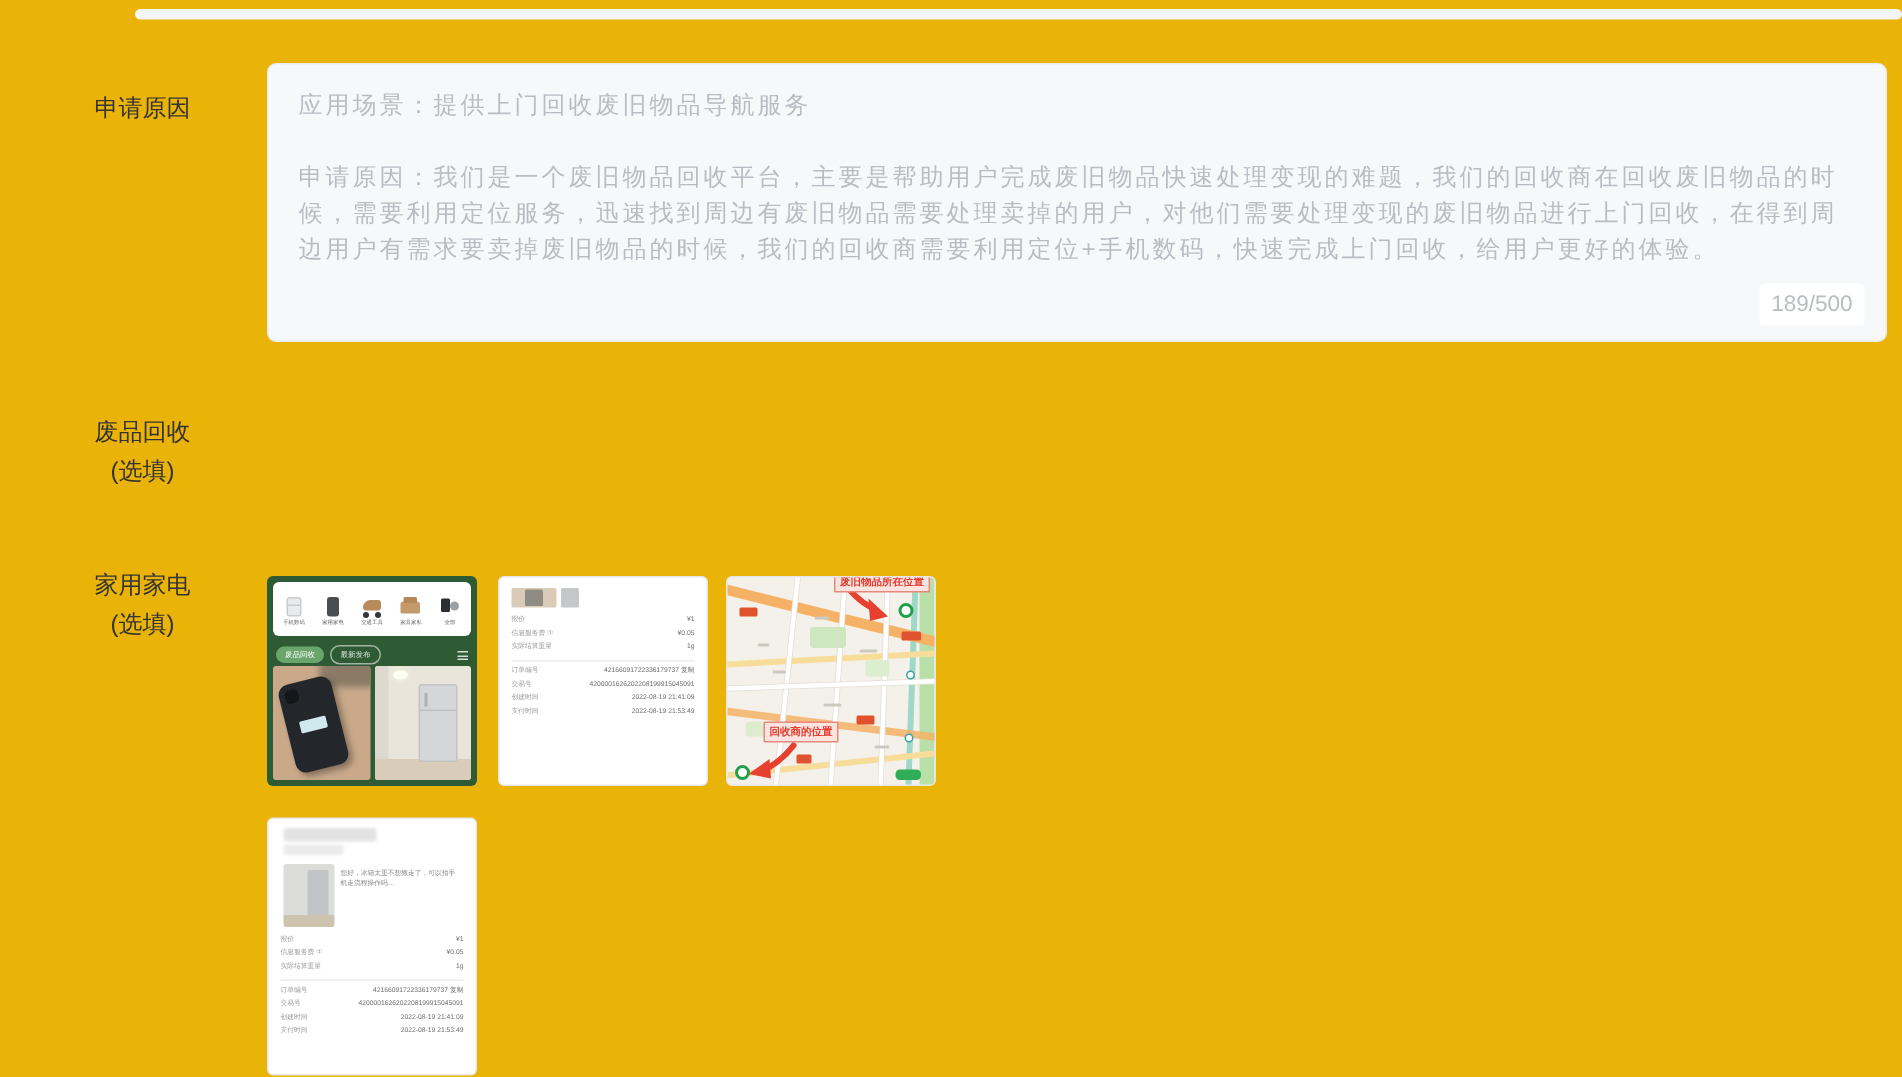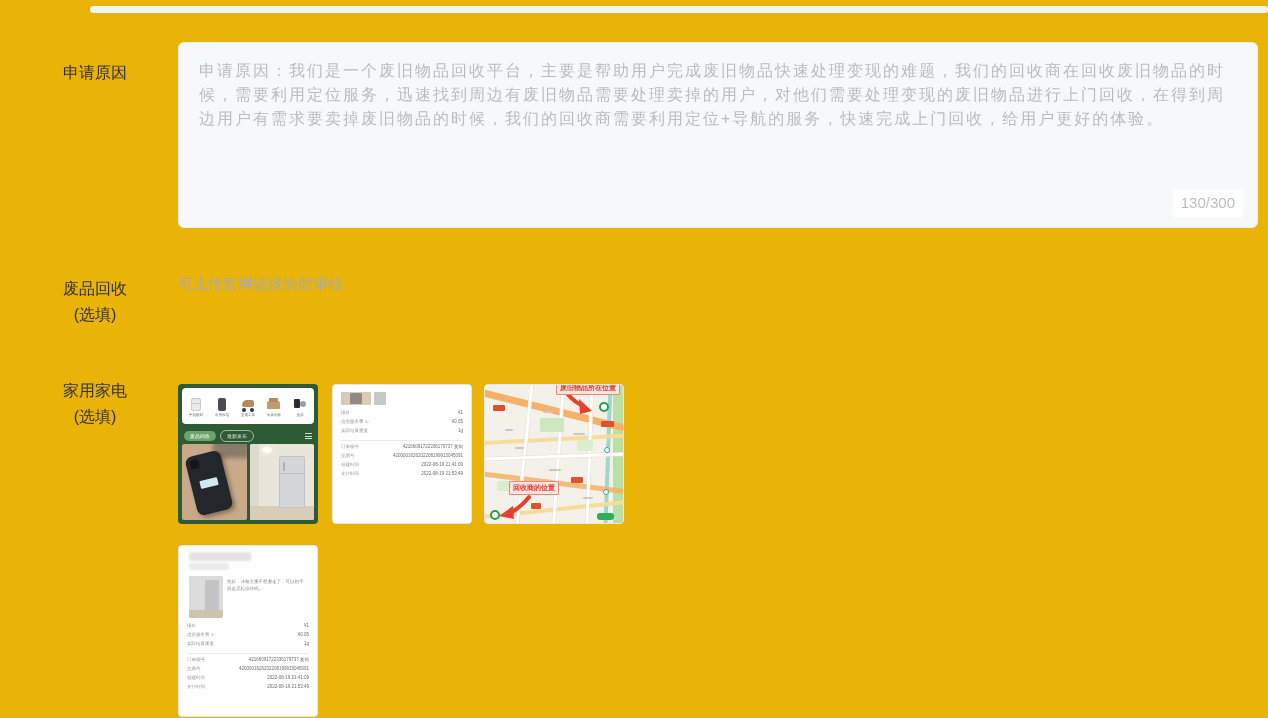--- a/index.html
+++ b/index.html
@@ -146,29 +146,29 @@
 
 <div class="page">
 
   <div class="top-strip"></div>
 
   <div class="field-label lbl-reason">
     <div>申请原因</div>
   </div>
 
   <div class="reason-box">
-    <p>申请原因：我们是一个废旧物品回收平台，主要是帮助用户完成废旧物品快速处理变现的难题，我们的回收商在回收废旧物品的时候，需要利用定位服务，迅速找到周边有废旧物品需要处理卖掉的用户，对他们需要处理变现的废旧物品进行上门回收，在得到周边用户有需求要卖掉废旧物品的时候，我们的回收商需要利用定位+导航的服务，快速完成上门回收，给用户更好的体验。</p>
-    <div class="char-counter">130/300</div>
+    <p>应用场景：提供上门回收废旧物品导航服务</p>
+    <p>申请原因：我们是一个废旧物品回收平台，主要是帮助用户完成废旧物品快速处理变现的难题，我们的回收商在回收废旧物品的时候，需要利用定位服务，迅速找到周边有废旧物品需要处理卖掉的用户，对他们需要处理变现的废旧物品进行上门回收，在得到周边用户有需求要卖掉废旧物品的时候，我们的回收商需要利用定位+手机数码，快速完成上门回收，给用户更好的体验。</p>
+    <div class="char-counter">189/500</div>
   </div>
 
   <div class="field-label lbl-web">
     <div>废品回收</div>
     <div>(选填)</div>
   </div>
-  <input class="web-input" type="text" placeholder="可上传官网链接协助审核" style="">
 
   <div class="field-label lbl-img">
     <div>家用家电</div>
     <div>(选填)</div>
   </div>
 
   <div class="thumb thumb1">
     <div class="cat-card">
       <div class="cat">
         <div class="cat-ic">

